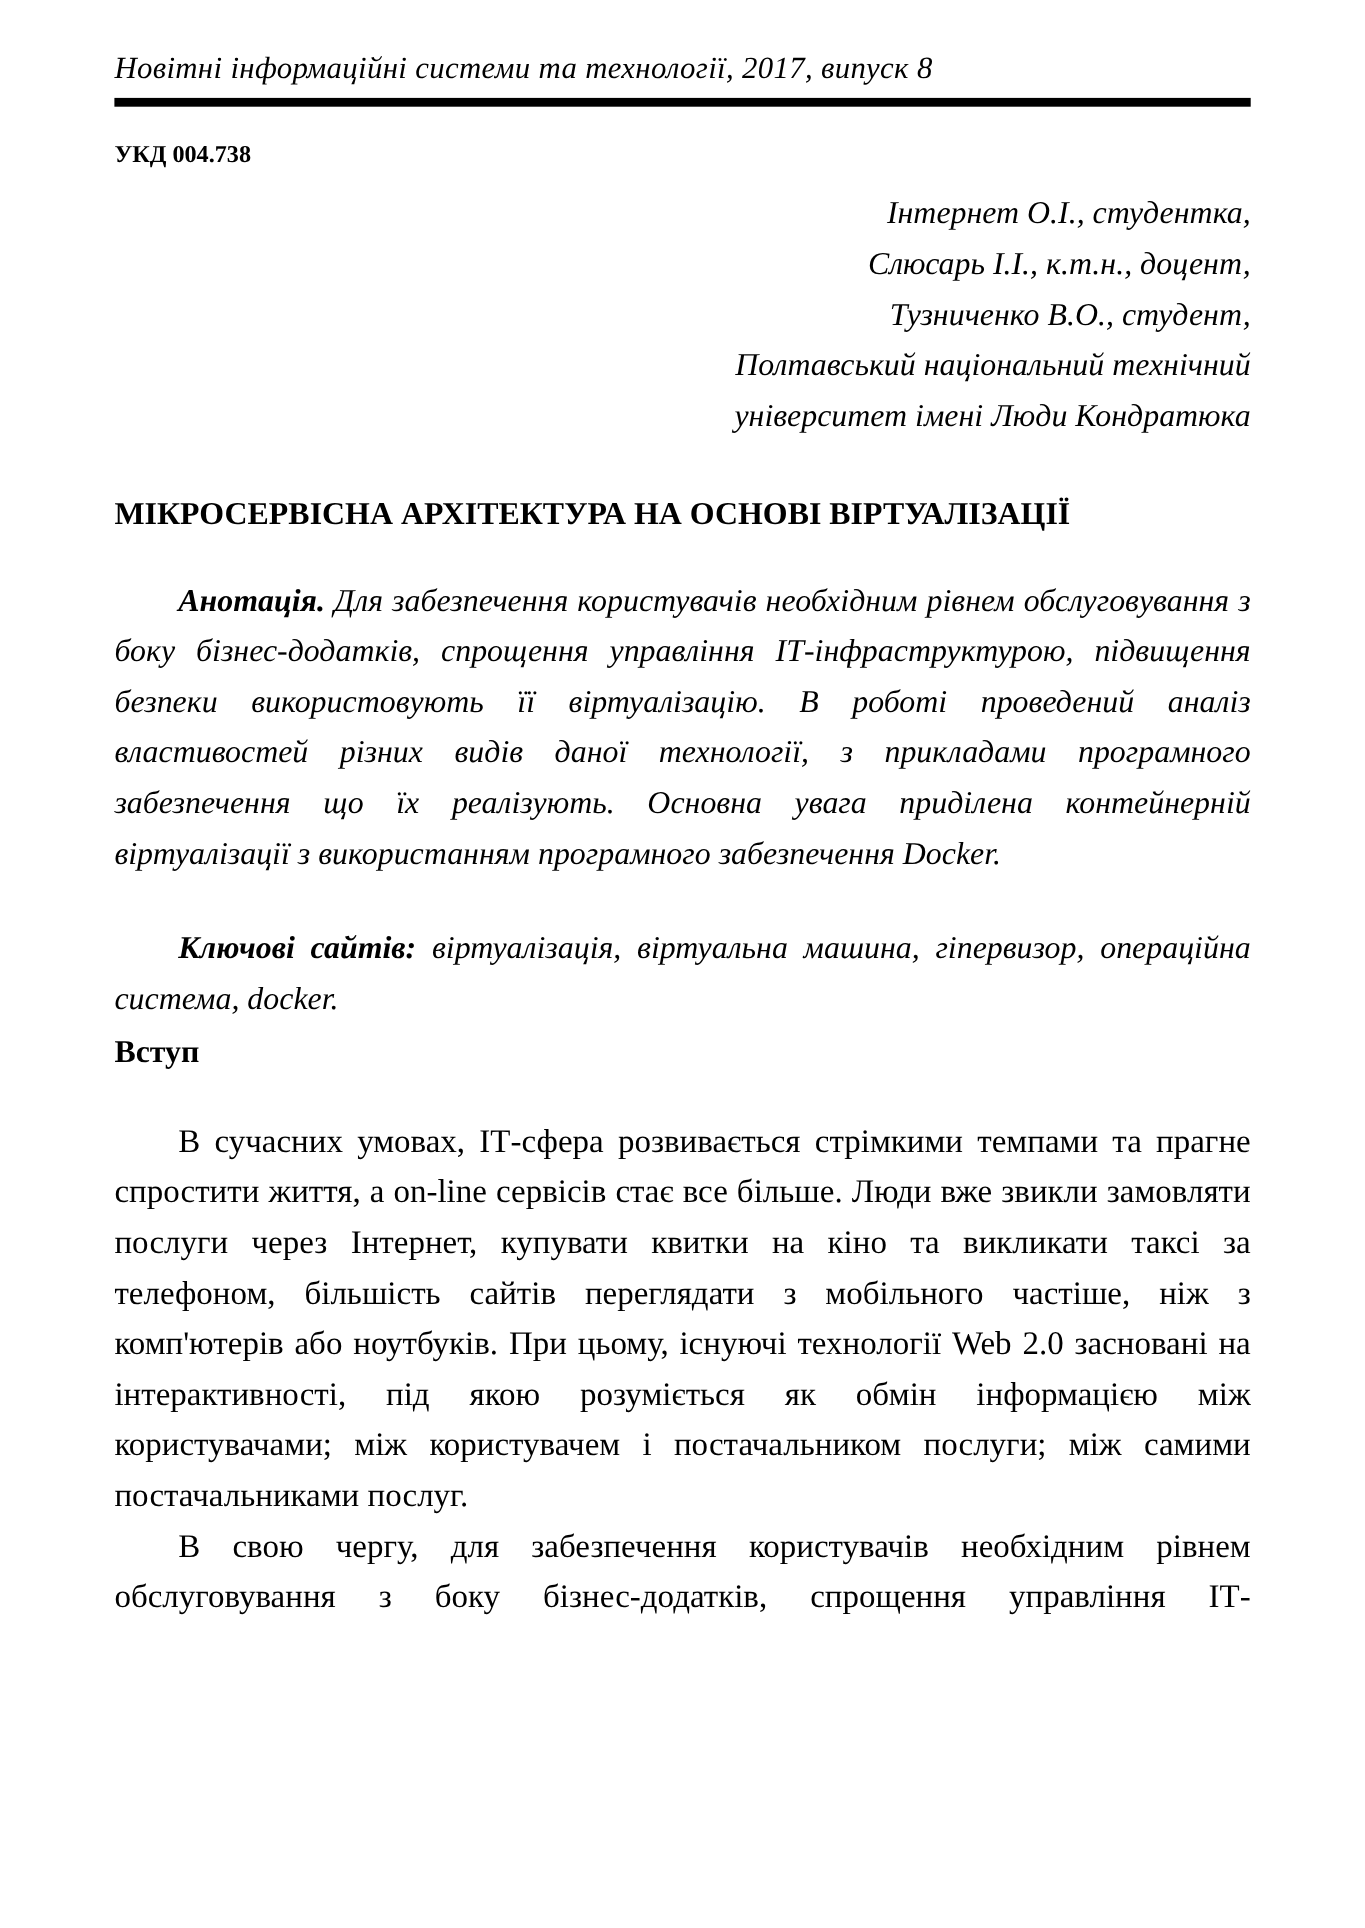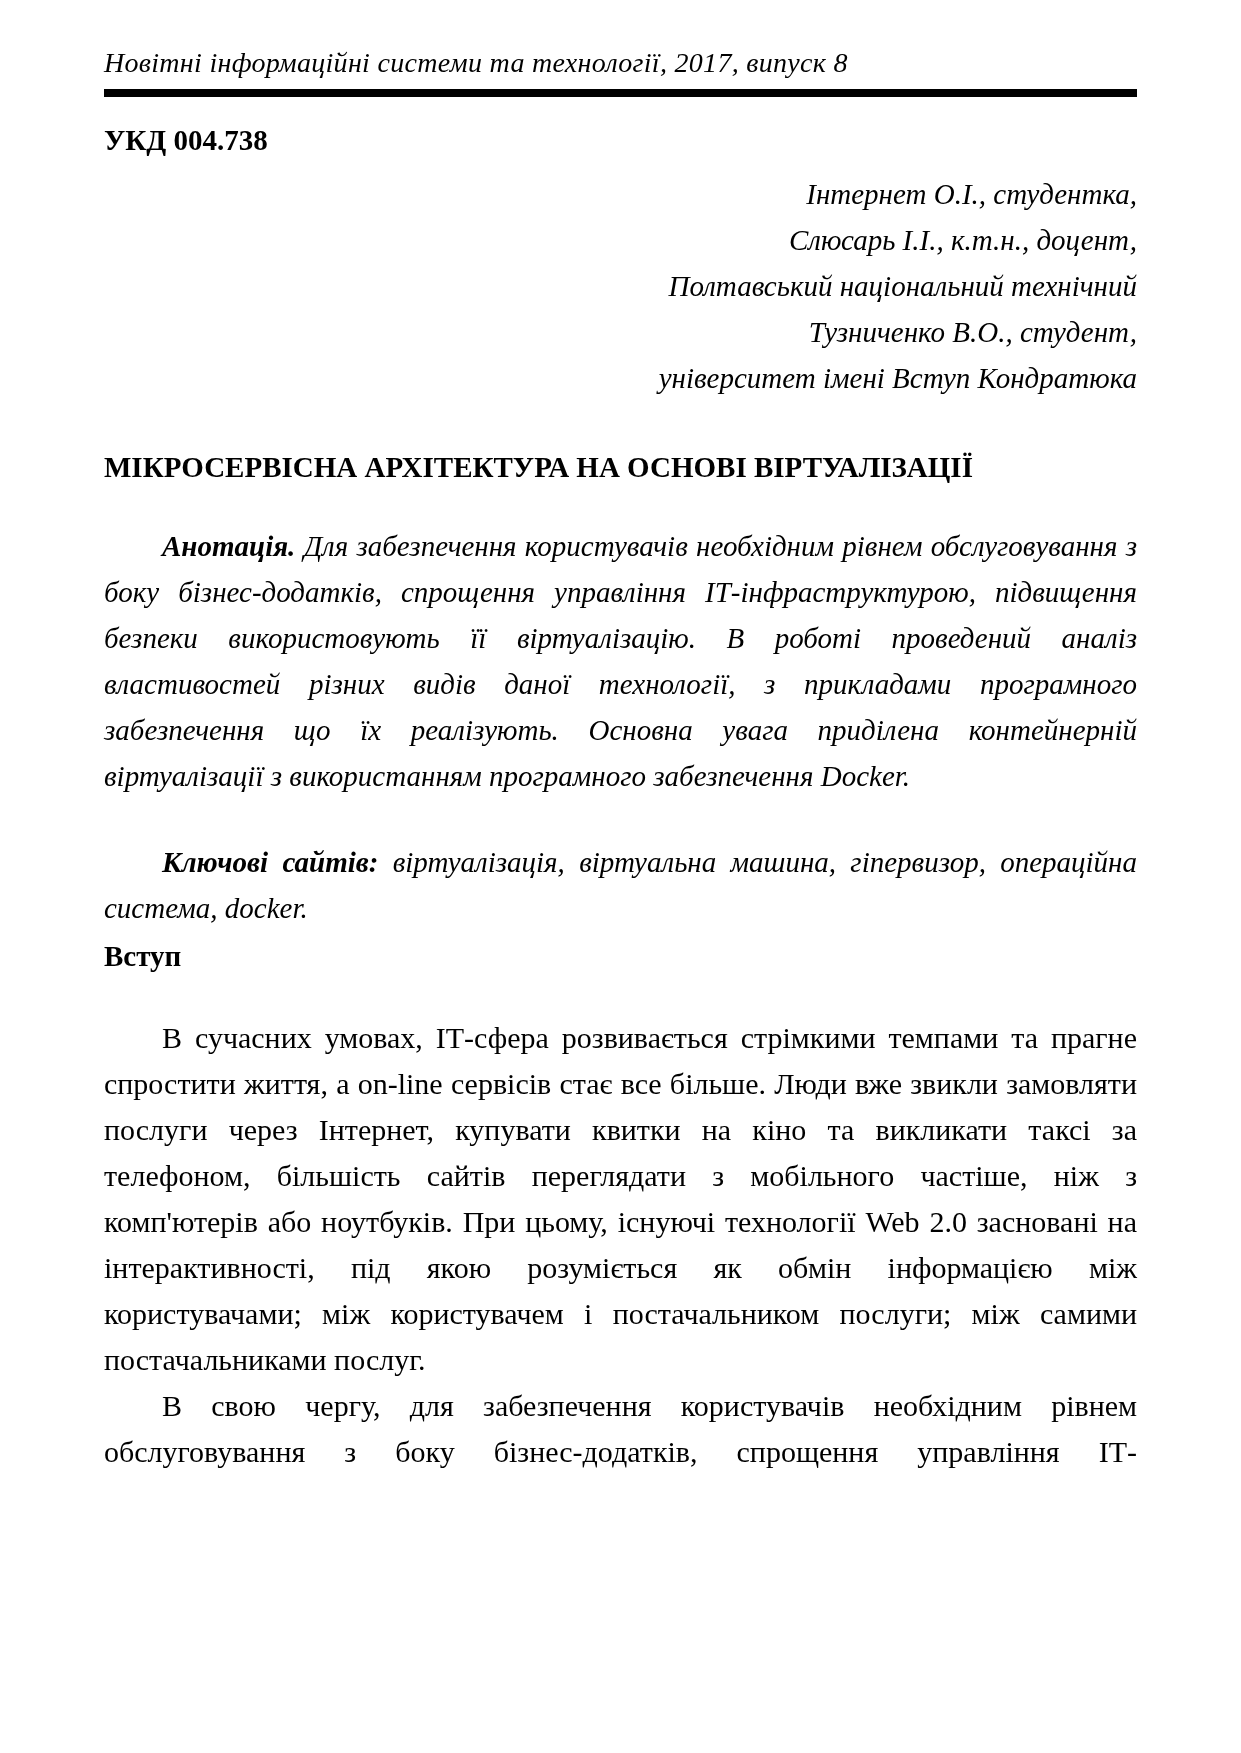--- a/index.html
+++ b/index.html
@@ -23,21 +23,21 @@
     line-height: 34px;
     letter-spacing: 0.3px;
   }
   .header-rule {
     height: 8px;
     background: #000;
     margin-top: 9px;
   }
   .udc {
     font-weight: bold;
-    font-size: 29px;
+    font-size: 22px;
     line-height: 34px;
     margin-top: 26px;
   }
   .author-block {
     margin-top: 14px;
     text-align: right;
     font-style: italic;
     font-size: 29px;
     line-height: 46px;
   }
@@ -81,23 +81,23 @@
 
   <div class="journal-header">Новітні інформаційні системи та технології, 2017, випуск 8</div>
 
   <div class="header-rule"></div>
 
   <div class="udc">УКД 004.738</div>
 
   <div class="author-block">
     <div>Інтернет О.І., студентка,</div>
     <div>Слюсарь І.І., к.т.н., доцент,</div>
+    <div>Тузниченко В.О., студент,</div>
     <div>Полтавський національний технічний</div>
-    <div>Тузниченко В.О., студент,</div>
-    <div>університет імені Вступ Кондратюка</div>
+    <div>університет імені Люди Кондратюка</div>
   </div>
 
   <div class="paper-title">МІКРОСЕРВІСНА АРХІТЕКТУРА НА ОСНОВІ ВІРТУАЛІЗАЦІЇ</div>
 
   <p class="abstract"><span class="lead">Анотація.</span> <span>Для забезпечення користувачів необхідним рівнем обслуговування з боку бізнес-додатків, спрощення управління ІТ-інфраструктурою, підвищення безпеки використовують її віртуалізацію. В роботі проведений аналіз властивостей різних видів даної технології, з прикладами програмного забезпечення що їх реалізують. Основна увага приділена контейнерній віртуалізації з використанням програмного забезпечення Docker.</span></p>
 
   <p class="keywords"><span class="lead">Ключові сайтів:</span> <span>віртуалізація, віртуальна машина, гіпервизор, операційна система, docker.</span></p>
 
   <div class="section-heading">Вступ</div>
 

